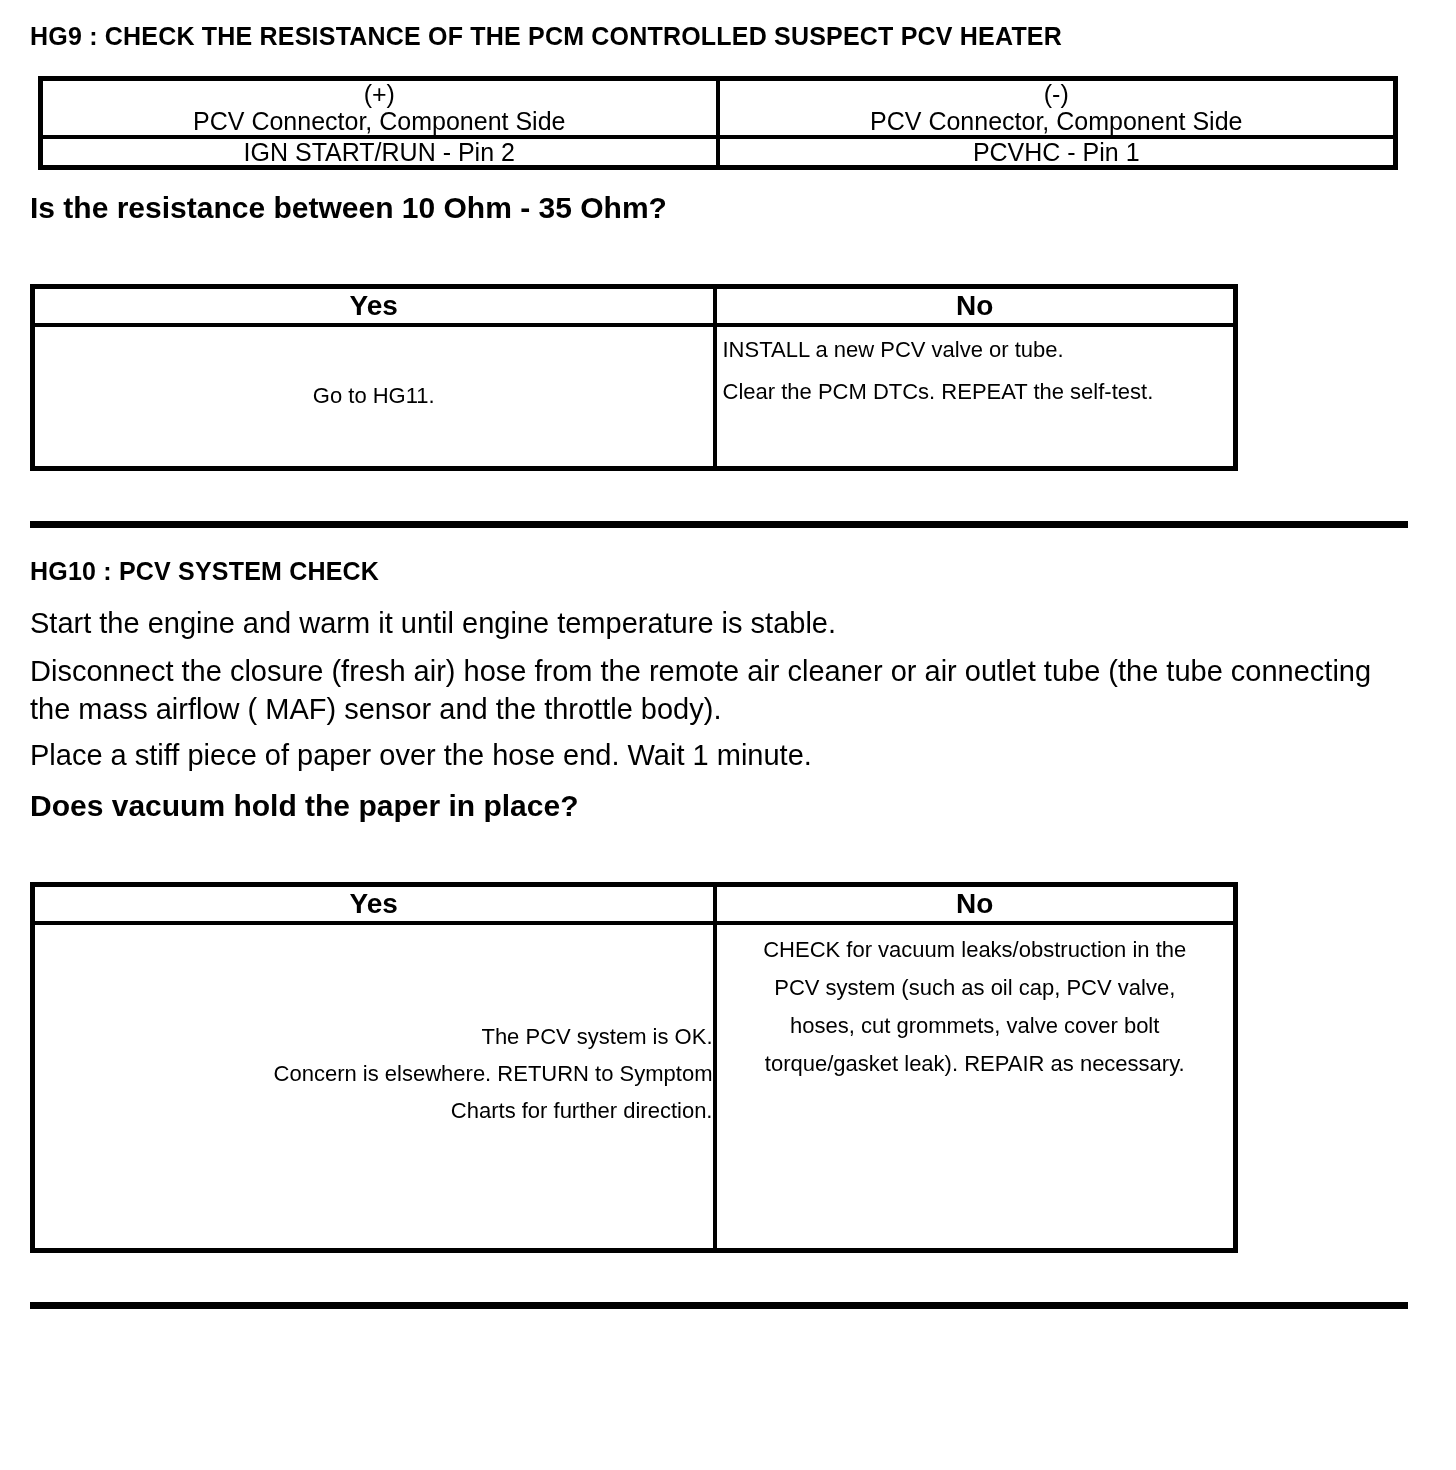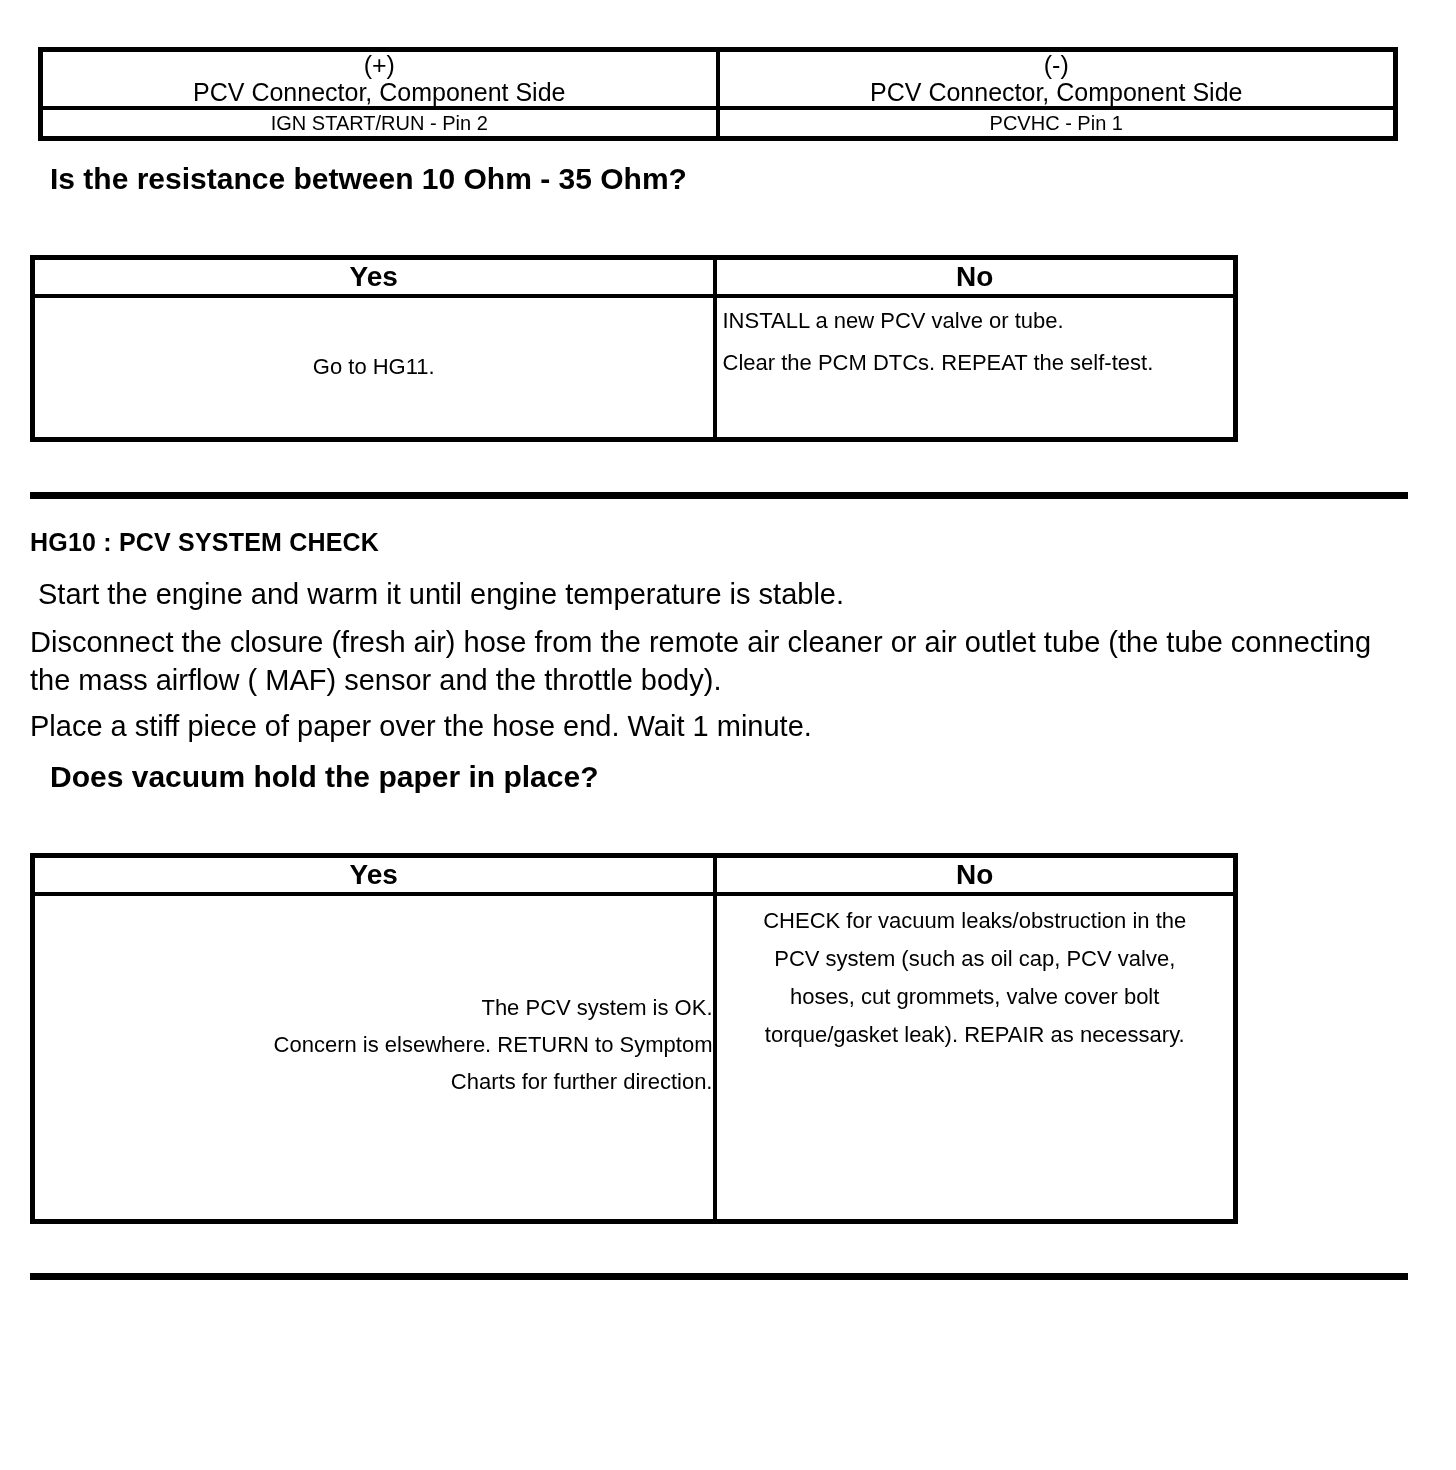--- a/index.html
+++ b/index.html
@@ -33,28 +33,27 @@
     width: 1360px;
     border: 5px solid #000;
   }
   .measure-table col.c1 { width: 677px; }
   .measure-table th, .measure-table td {
     border: 4px solid #000;
     text-align: center;
     font-weight: normal;
   }
   .measure-table th { font-size: 25px; line-height: 27px; height: 54px; padding: 0; }
-  .measure-table td { font-size: 20px; line-height: 26px; height: 26px; padding: 0; }
+  .measure-table td { font-size: 25px; line-height: 26px; height: 26px; padding: 0; }
 
   .question {
     font-size: 30px;
     font-weight: bold;
     line-height: 38px;
     margin-top: 19px;
-    margin-left: 20px;
   }
   .question.q2 { margin-top: 13px; }
 
   
   .decision-table {
     margin-top: 57px;
     width: 1208px;
     border: 5px solid #000;
   }
   .decision-table col.c1 { width: 682px; }
@@ -77,30 +76,31 @@
   #hg10-decision td { height: 328px; }
   #hg10-decision .yes-cell { text-align: right; vertical-align: middle; line-height: 37px; padding-bottom: 26px; }
   #hg10-decision .no-cell  { text-align: center; vertical-align: top; line-height: 38px; padding: 6px 16px; }
 
   .hrule { height: 7px; background: #000000; width: 1378px; }
   .rule-1 { margin-top: 50px; }
   .rule-2 { margin-top: 49px; }
 
   .hg10-heading { margin-top: 29px; }
   .step { font-size: 29px; line-height: 38px; }
-  .step-1 { margin-top: 18px; margin-left: 8px; }
+  .step-1 { margin-top: 18px; }
   .step-2 { margin-top: 10px; }
   .step-3 { margin-top: 8px; }
 </style>
 </head>
 <body>
 
 <div class="page">
 
   <div>
+    <div class="section-heading">HG9 : CHECK THE RESISTANCE OF THE PCM CONTROLLED SUSPECT PCV HEATER</div>
 
 
     <table class="measure-table">
       <colgroup>
           <col class="c1">
           <col>
         </colgroup>
       <tbody>
           <tr>
         <th>

